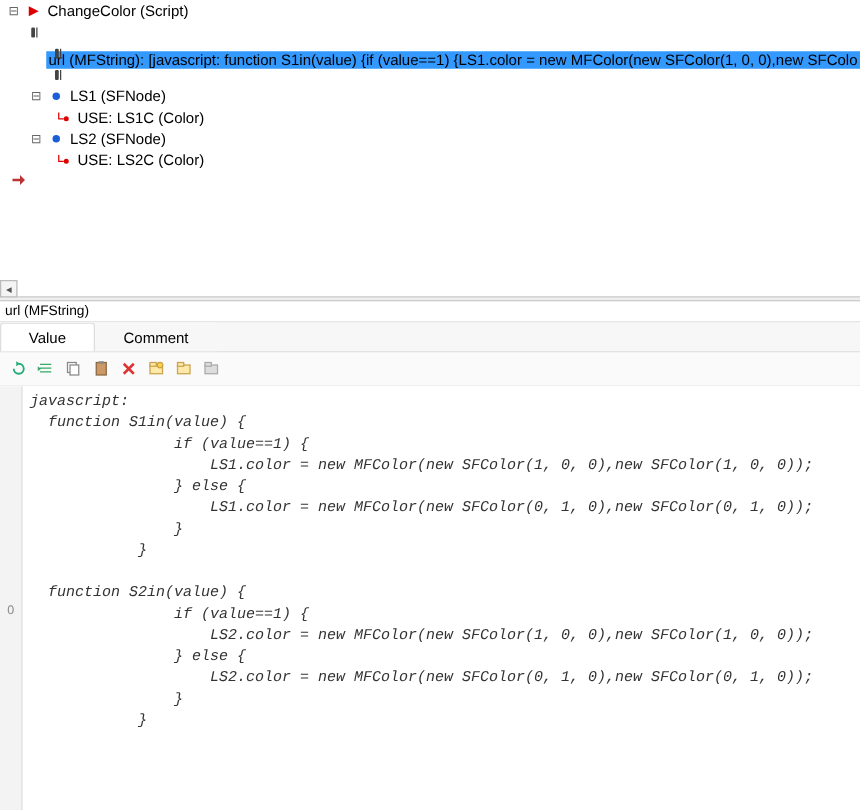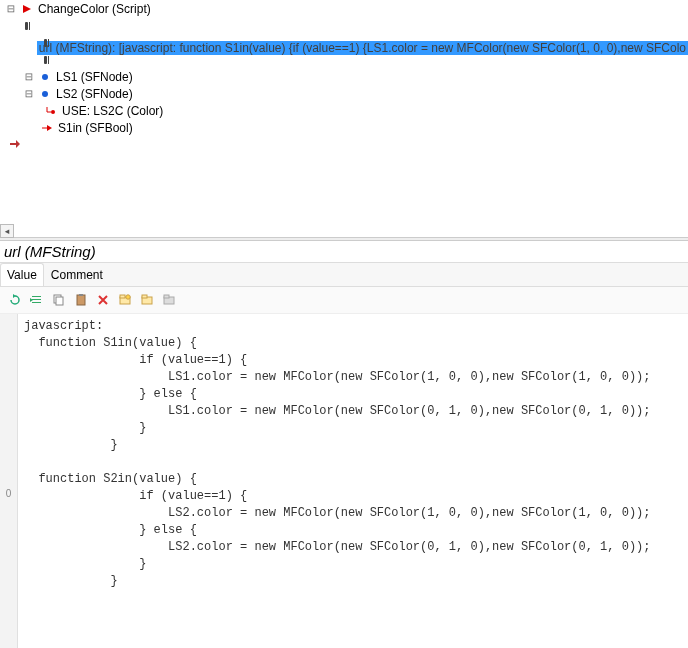--- a/index.html
+++ b/index.html
@@ -20,21 +20,21 @@
   }
   .tree-row {
     display: flex;
     align-items: center;
     height: 17px;
     white-space: nowrap;
     cursor: default;
   }
   .tree-row.selected .row-text {
     background: #3399ff;
-    color: #404040;
+    color: #000000;
     padding: 0 2px;
     margin-top: 44px;
   }
   .indent { display:inline-block; }
   .toggle {
     width: 14px;
     height: 14px;
     display: inline-flex;
     align-items: center;
     justify-content: center;
@@ -69,31 +69,30 @@
   .scroll-left-btn {
     position:absolute; left:0; top:-14px;
     width:14px; height:14px;
     border:1px solid #bbb; background:#f4f4f4;
     font-size:9px; display:flex; align-items:center; justify-content:center;
     color:#555;
   }
   .property-title {
     background:#fff;
     padding:2px 4px;
-    font-size:15px;
+    font-size:11px;
     border-bottom:1px solid #ddd;
-    font-style:italic;
   }
   .tabs {
     display:flex;
     background:#f7f7f7;
     border-bottom:1px solid #ddd;
   }
   .tab {
-    padding:4px 6px;
+    padding:4px 22px;
     border:1px solid transparent;
     border-bottom:none;
     font-size:12px;
     background:#f7f7f7;
     cursor:pointer;
   }
   .tab.active {
     background:#fff;
     border-color:#ddd;
     border-radius:3px 3px 0 0;
@@ -131,20 +130,21 @@
   }
   .code {
     flex:1;
     font-family: Consolas, "Courier New", monospace;
     font-size:12px;
     line-height:17px;
     color:#333;
     padding:4px 4px 4px 6px;
     white-space:pre;
     overflow:hidden;
+    font-style:italic;
   }
 </style>
 </head>
 <body>
 
 <div class="tree-panel">
 
   <div class="tree-row">
     <span class="indent" style="width:4px"></span>
     <span class="toggle">⊟</span>
@@ -192,20 +192,30 @@
     <span class="indent" style="width:22px"></span>
     <span class="toggle">⊟</span>
     <span class="icon">
         <svg viewBox="0 0 12 12">
           <circle class="blue-dot" cx="6" cy="6" r="3"></circle>
         </svg>
       </span>
     <span class="row-text">LS1 (SFNode)</span>
   </div>
 
+  <div class="tree-row">
+    <span class="indent" style="width:44px"></span>
+    <span class="icon">
+        <svg viewBox="0 0 12 12">
+          <path class="leaf-conn" d="M2 2 L2 7 L6 7"></path>
+          <circle class="red-dot" cx="8" cy="7" r="2"></circle>
+        </svg>
+      </span>
+    <span class="row-text">USE: LS1C (Color)</span>
+  </div>
 
   <div class="tree-row">
     <span class="indent" style="width:22px"></span>
     <span class="toggle">⊟</span>
     <span class="icon">
         <svg viewBox="0 0 12 12">
           <circle class="blue-dot" cx="6" cy="6" r="3"></circle>
         </svg>
       </span>
     <span class="row-text">LS2 (SFNode)</span>
@@ -215,30 +225,20 @@
     <span class="indent" style="width:44px"></span>
     <span class="icon">
         <svg viewBox="0 0 12 12">
           <path class="leaf-conn" d="M2 2 L2 7 L6 7"></path>
           <circle class="red-dot" cx="8" cy="7" r="2"></circle>
         </svg>
       </span>
     <span class="row-text">USE: LS2C (Color)</span>
   </div>
 
-  <div class="tree-row">
-    <span class="indent" style="width:40px"></span>
-    <span class="icon">
-        <svg viewBox="0 0 12 12">
-          <path class="leaf-conn" d="M1 6 L6 6"></path>
-          <polygon class="red-tri" points="6,3 11,6 6,9"></polygon>
-        </svg>
-      </span>
-    <span class="row-text">S1in (SFBool)</span>
-  </div>
 
 
   <div class="tree-row">
     <span class="indent" style="width:8px"></span>
     <span class="icon">
         <svg viewBox="0 0 12 12">
           <path class="route-ic" d="M1 4 L7 4 L7 1 L11 5 L7 9 L7 6 L1 6 Z"></path>
         </svg>
       </span>
   </div>

